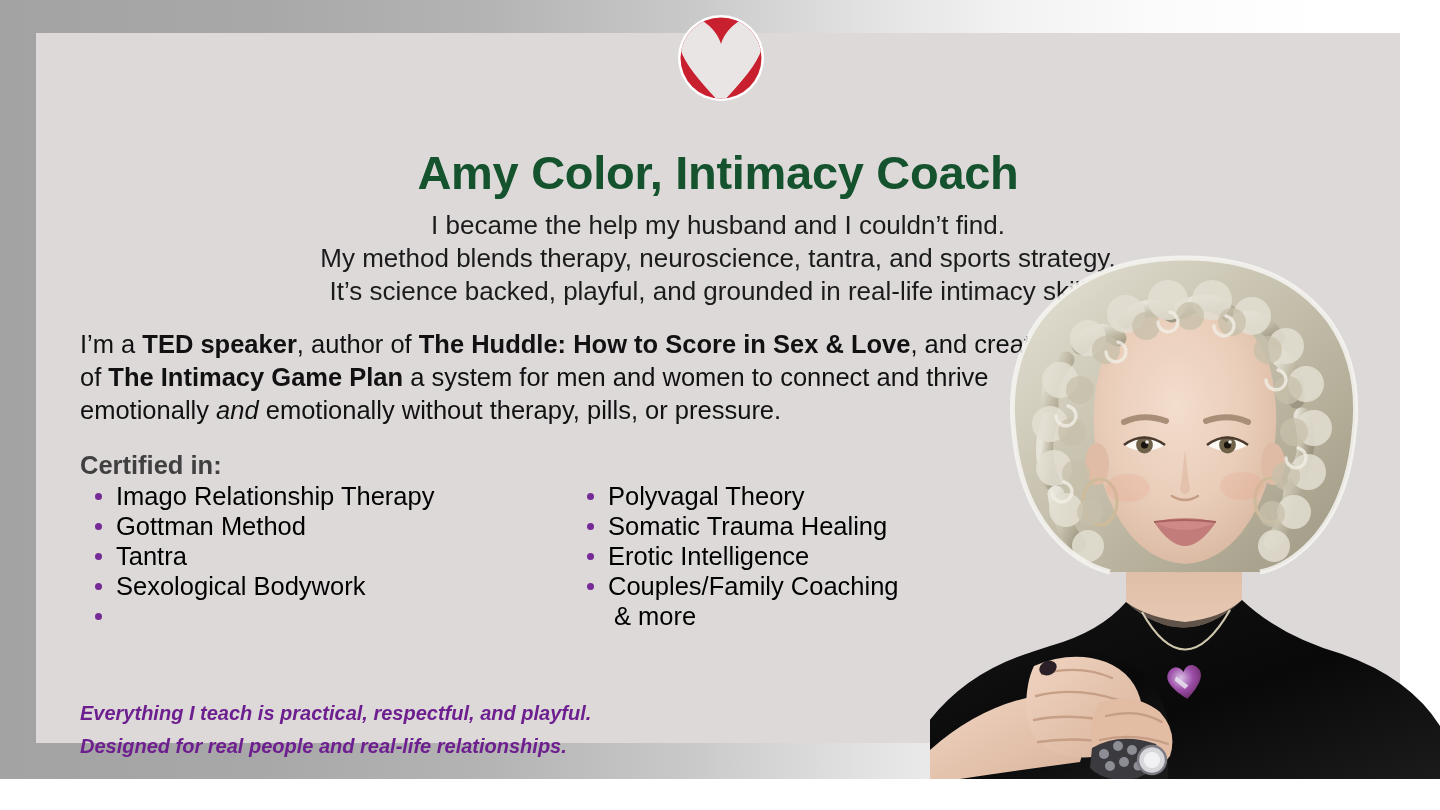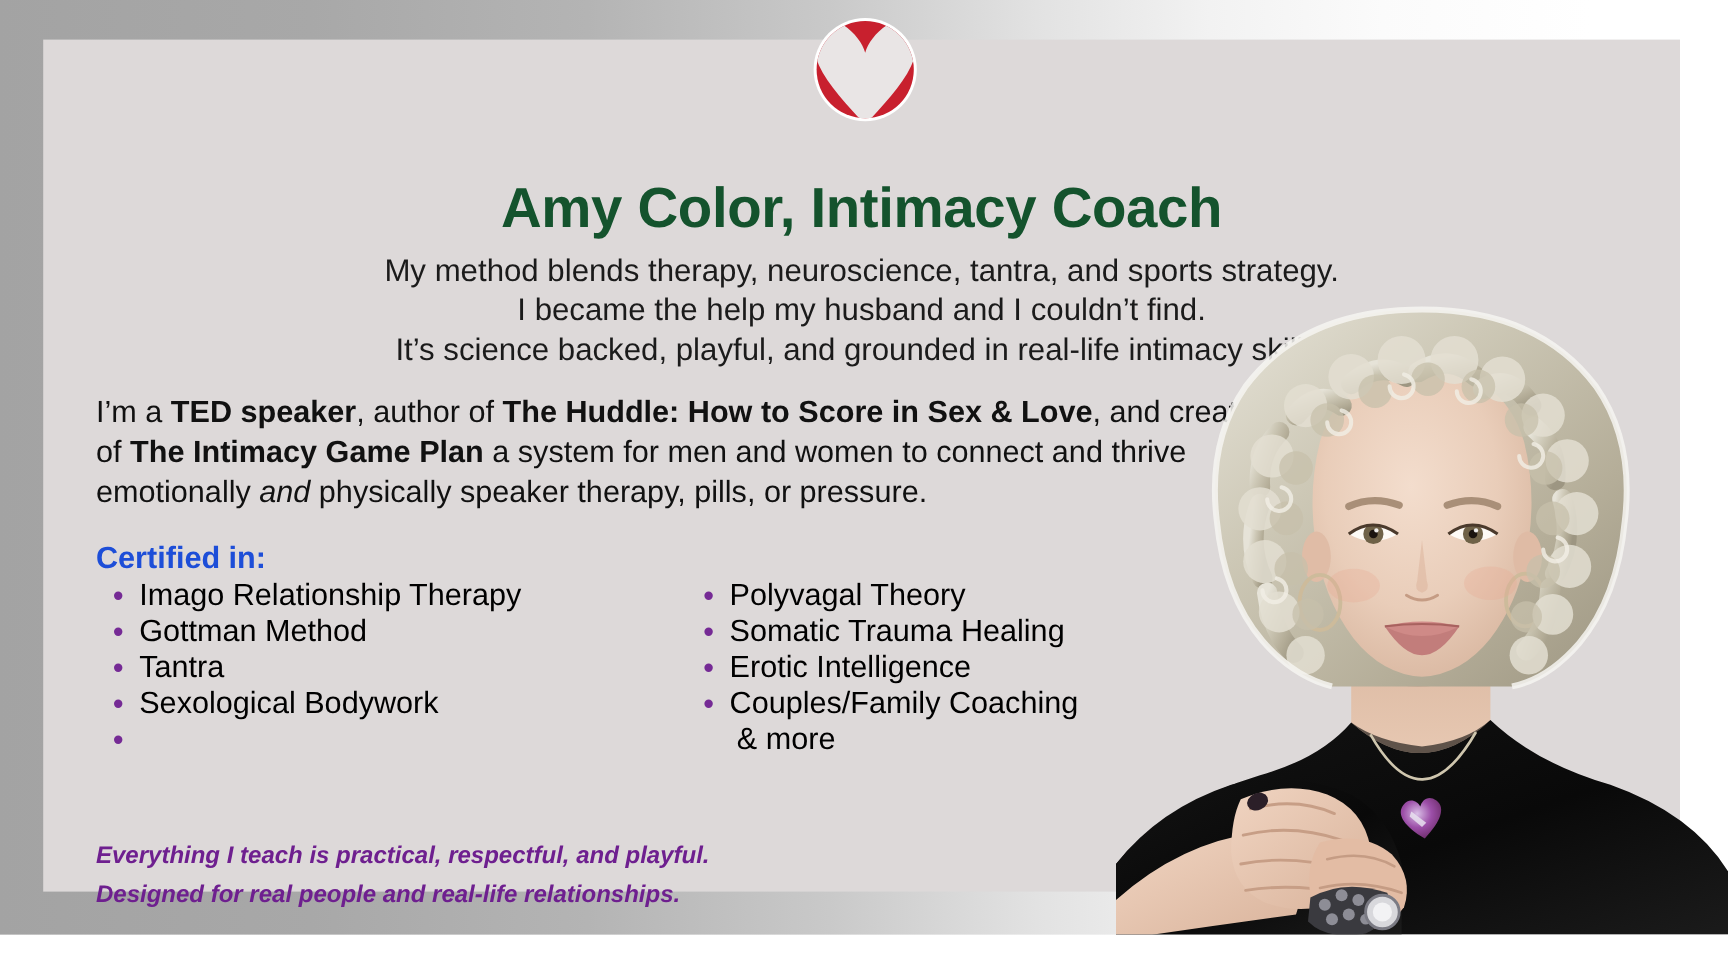--- a/index.html
+++ b/index.html
@@ -87,21 +87,21 @@
     z-index: 4;
   }
   #bio b { font-weight: bold; }
   #bio i { font-style: italic; }
 
   #cert-heading {
     position: absolute;
     left: 44px; top: 418px;
     font-size: 25.5px;
     font-weight: bold;
-    color: #1d4ed8;
+    color: #404040;
     z-index: 4;
   }
 
   .cert-col {
     position: absolute;
     top: 448px;
     z-index: 4;
     font-size: 25.5px;
     line-height: 30px;
     color: #000000;
@@ -158,26 +158,26 @@
 
 <div id="stage">
 
   <div id="backdrop"></div>
 
   <div id="card">
 
     <div id="title">Amy Color, Intimacy Coach</div>
 
     <div id="tagline">
+      <div>I became the help my husband and I couldn’t find.</div>
       <div>My method blends therapy, neuroscience, tantra, and sports strategy.</div>
-      <div>I became the help my husband and I couldn’t find.</div>
       <div>It’s science backed, playful, and grounded in real-life intimacy skills.</div>
     </div>
 
-    <p id="bio"><span>I’m a </span><b>TED speaker</b><span>, author of </span><b>The Huddle: How to Score in Sex &amp; Love</b><span>, and creator of </span><b>The Intimacy Game Plan</b><span> a system for men and women to connect and thrive emotionally </span><i>and</i><span> physically speaker therapy, pills, or pressure.</span></p>
+    <p id="bio"><span>I’m a </span><b>TED speaker</b><span>, author of </span><b>The Huddle: How to Score in Sex &amp; Love</b><span>, and creator of </span><b>The Intimacy Game Plan</b><span> a system for men and women to connect and thrive emotionally </span><i>and</i><span> emotionally without therapy, pills, or pressure.</span></p>
 
     <div id="cert-heading">Certified in:</div>
 
     <ul class="cert-col" id="cert-col-left">
       <li class="cert-item">
         <span class="dot"></span>
         <span>Imago Relationship Therapy</span>
       </li>
       <li class="cert-item">
         <span class="dot"></span>

